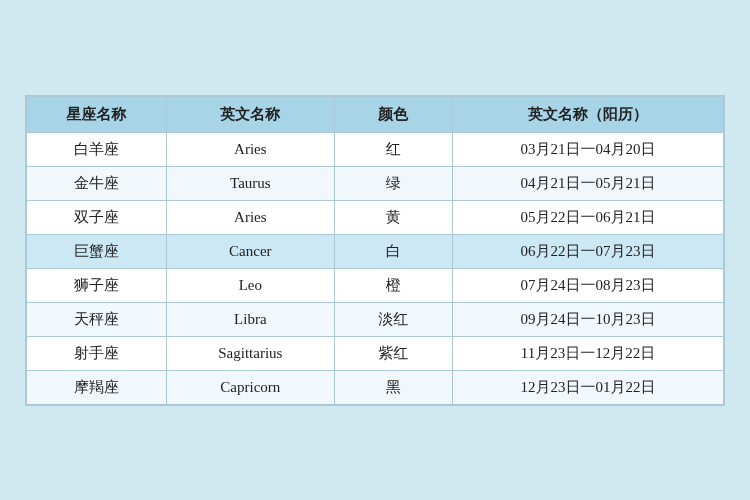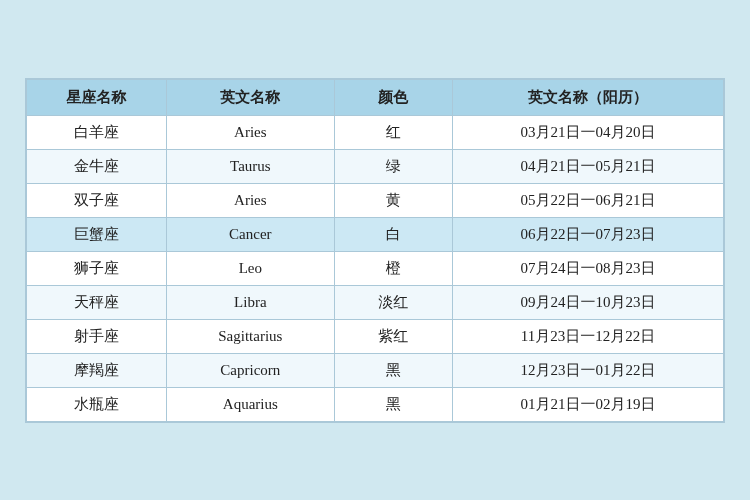--- a/index.html
+++ b/index.html
@@ -105,21 +105,15 @@
           <td>Sagittarius</td>
           <td>紫红</td>
           <td>11月23日一12月22日</td>
         </tr>
         <tr>
           <td>摩羯座</td>
           <td>Capricorn</td>
           <td>黑</td>
           <td>12月23日一01月22日</td>
         </tr>
-        <tr>
-          <td>水瓶座</td>
-          <td>Aquarius</td>
-          <td>黑</td>
-          <td>01月21日一02月19日</td>
-        </tr>
       </tbody>
   </table>
 </div>
 
 </body></html>

